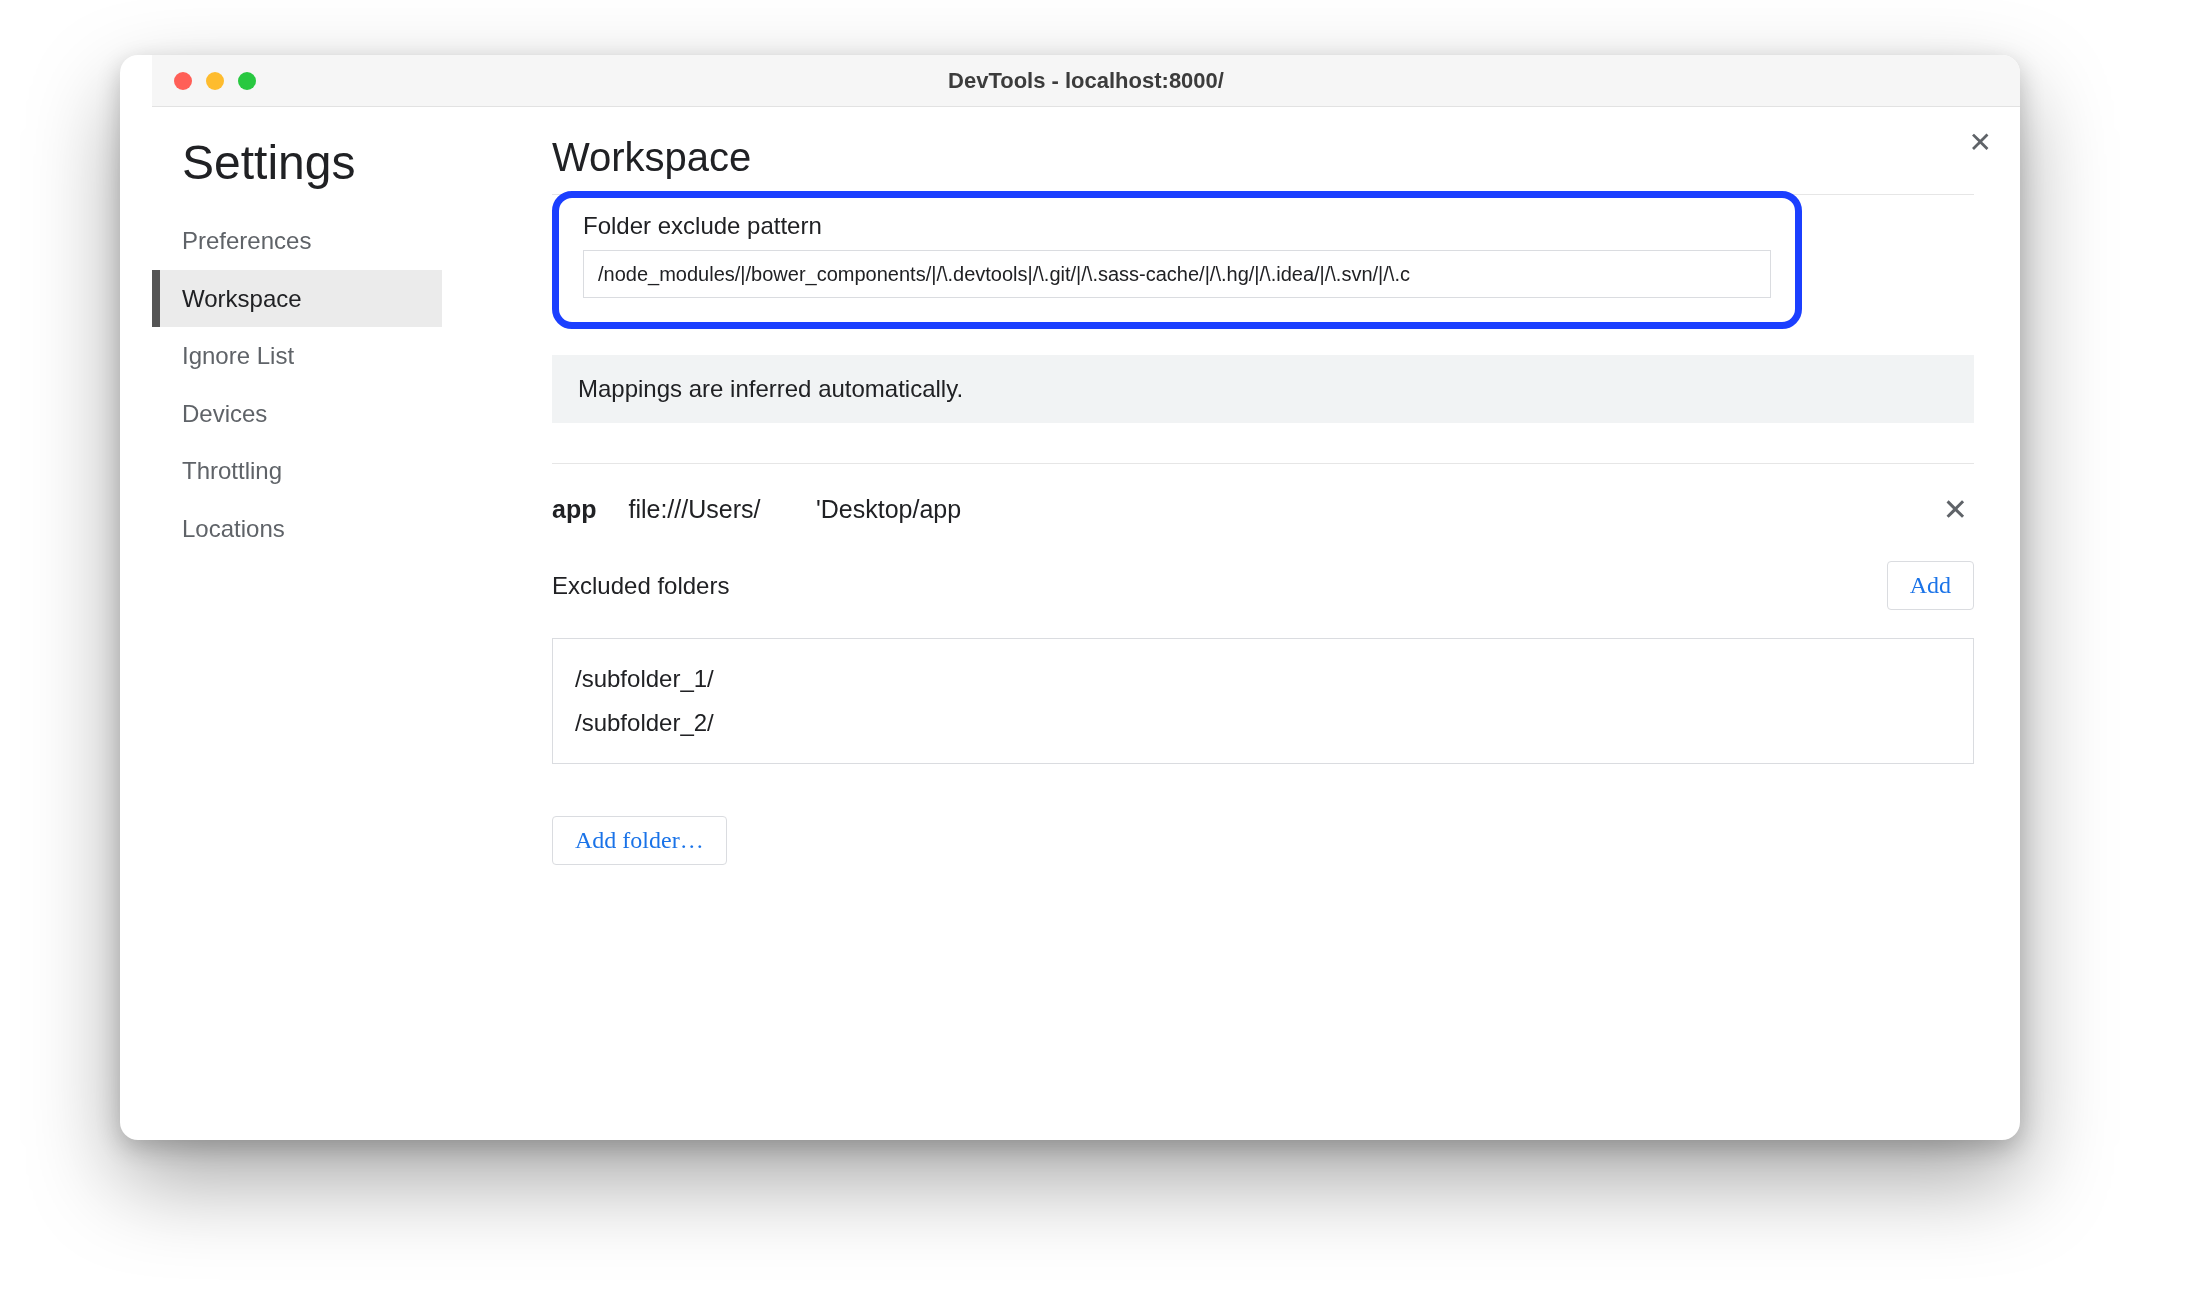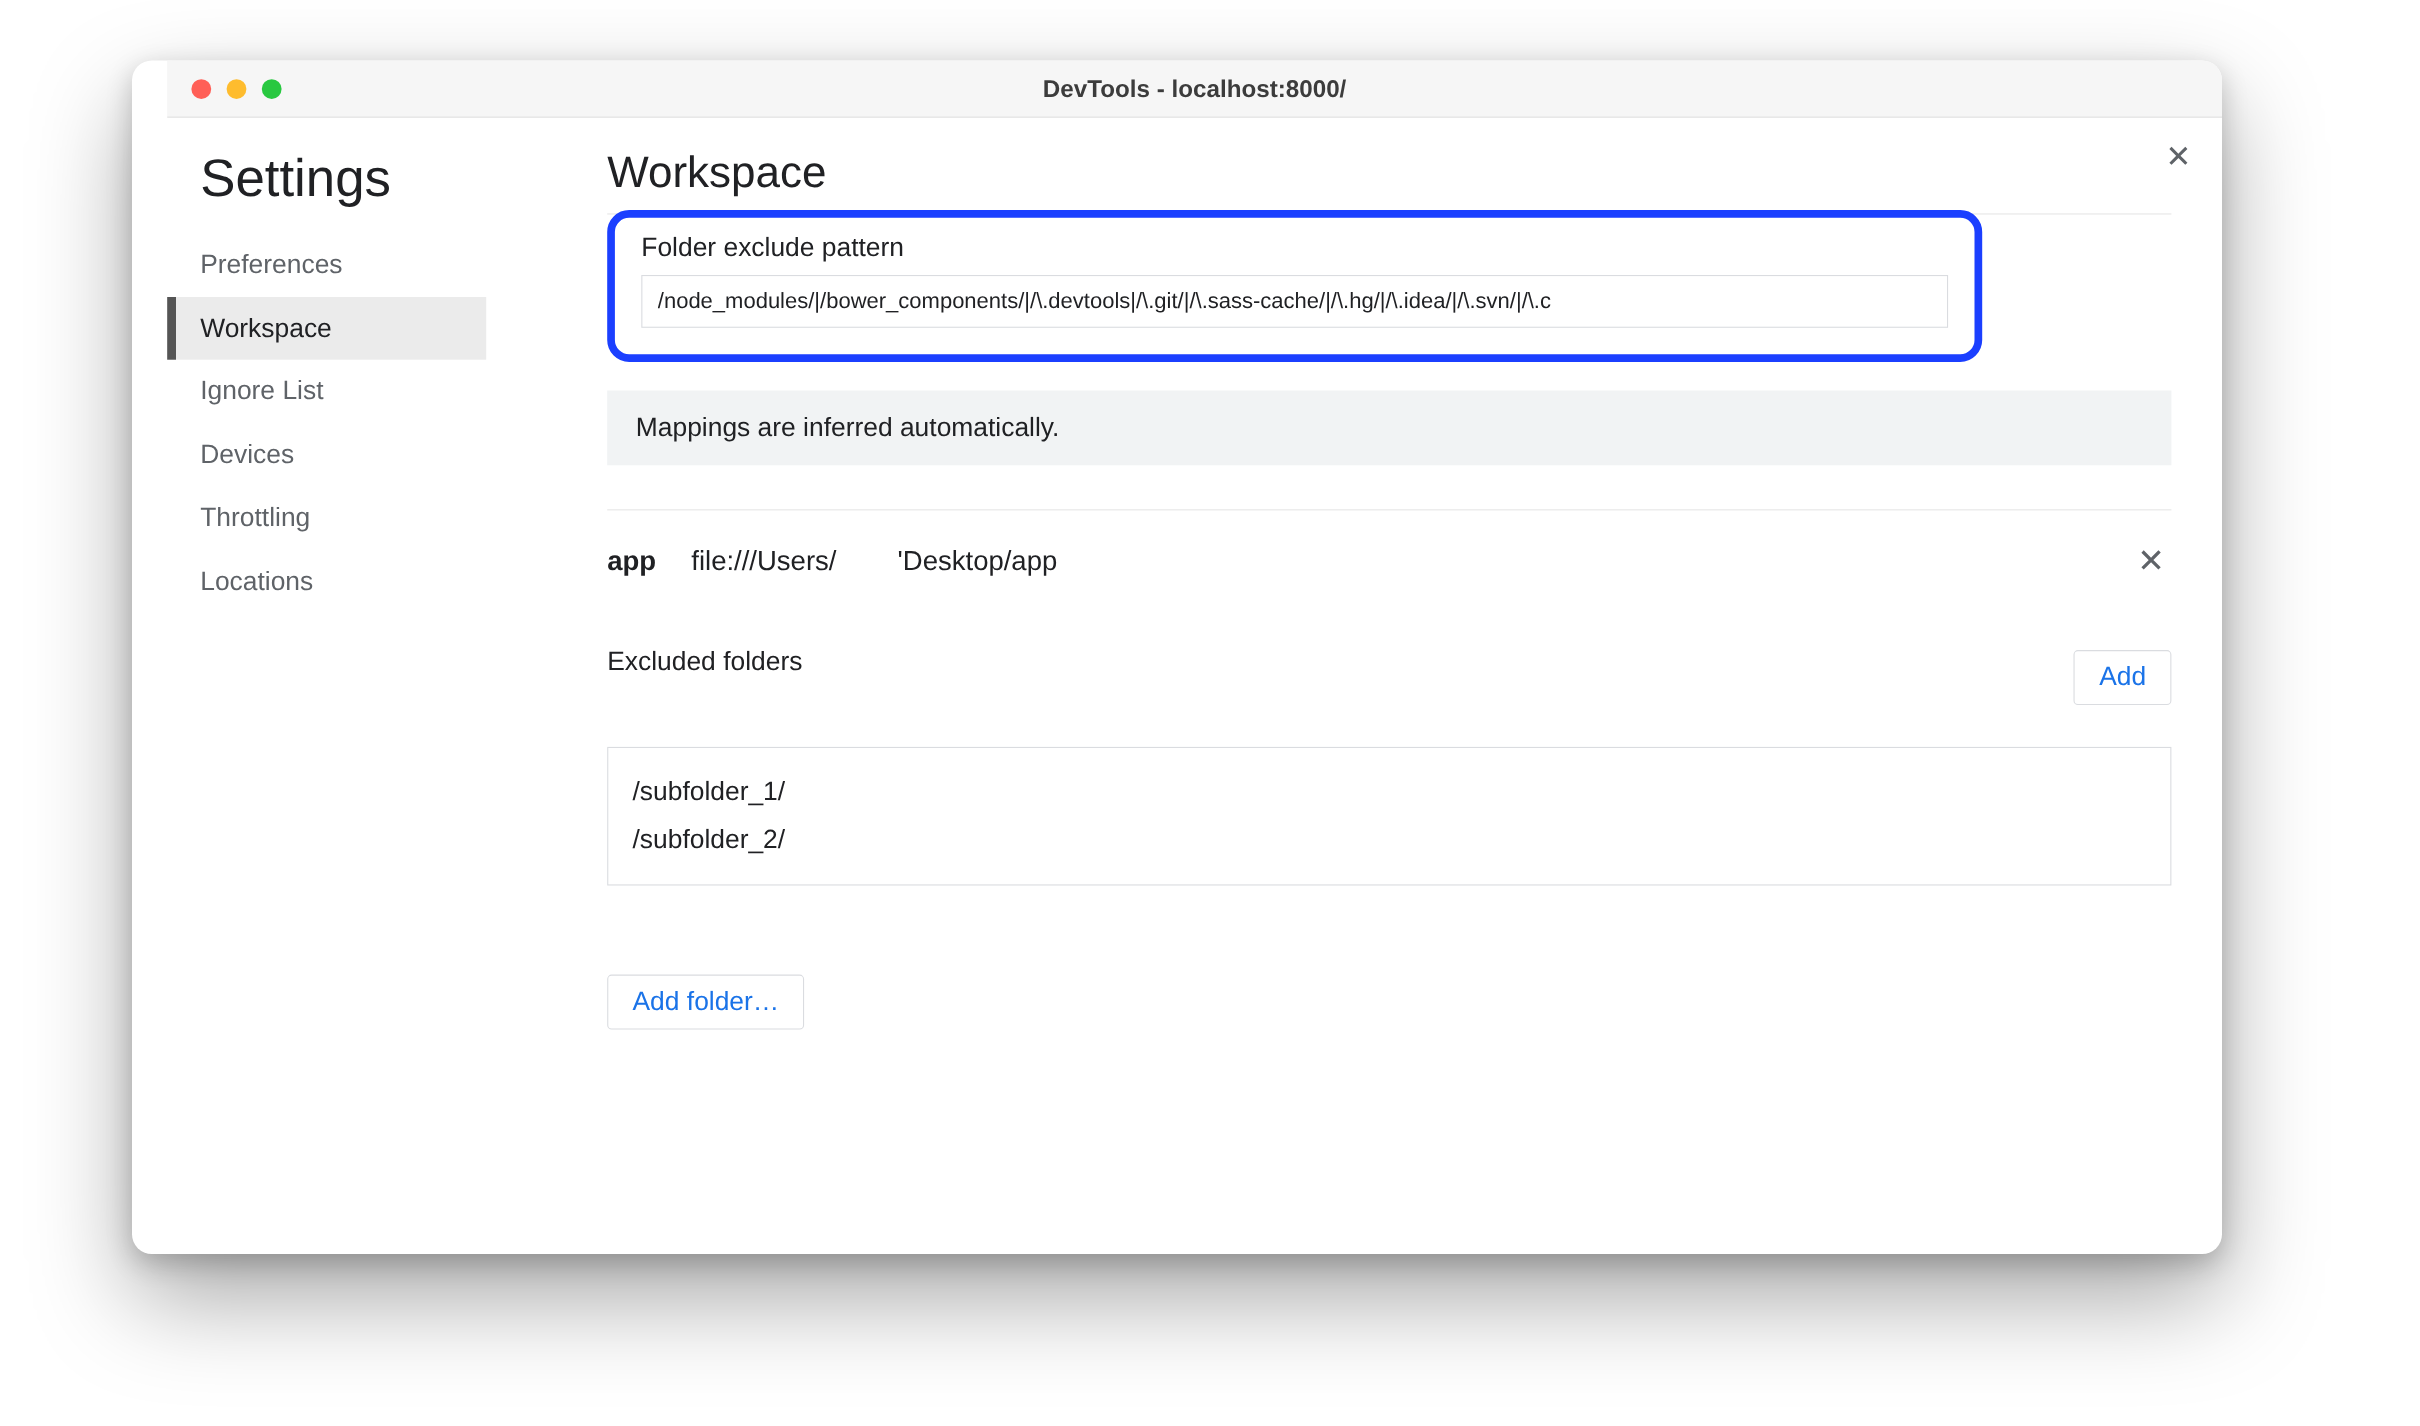--- a/index.html
+++ b/index.html
@@ -204,27 +204,26 @@
     flex: 1;
   }
   .btn {
     border: 1px solid var(--border);
     background: #fff;
     color: var(--blue);
     font-size: 24px;
     padding: 10px 22px;
     border-radius: 4px;
     cursor: pointer;
-    font-family: Liberation Sans, sans-serif;
-    margin-top: 29px;
+    font-family: Liberation Serif, serif;
   }
 
   .excluded-list {
     border: 1px solid var(--border);
-    margin-top: 38px;
+    margin-top: 28px;
     padding: 18px 22px;
   }
   .excluded-item {
     font-size: 24px;
     color: var(--text);
     padding: 8px 0;
   }
 
   .add-folder-wrap {
     margin-top: 52px;

